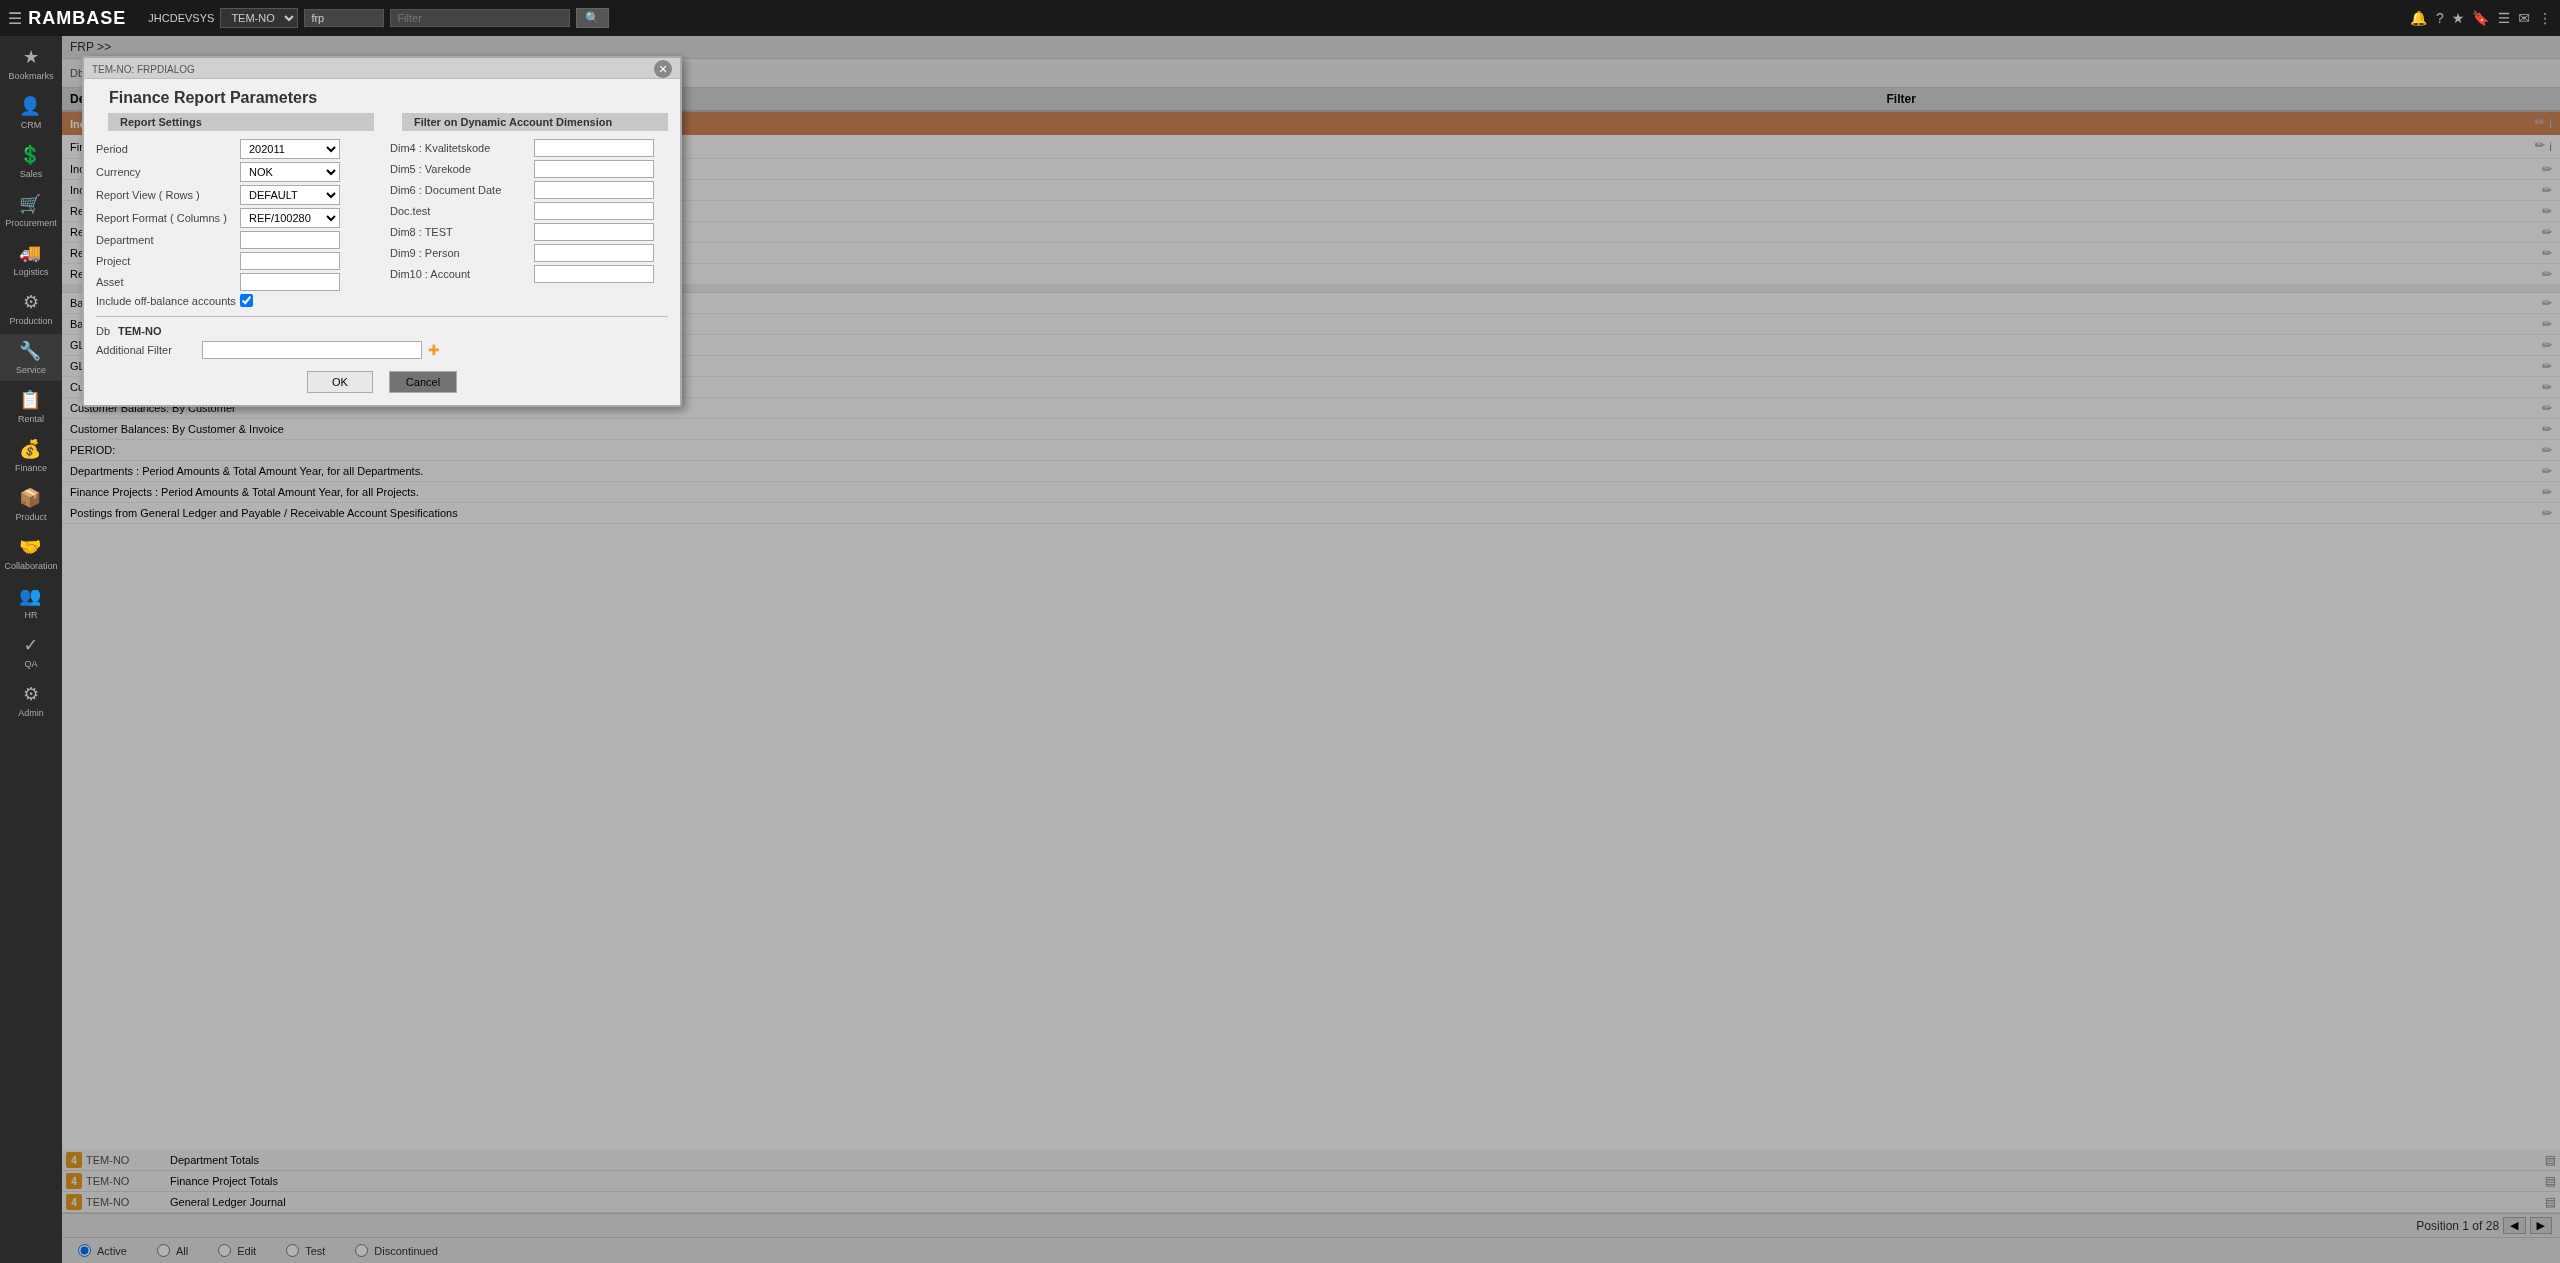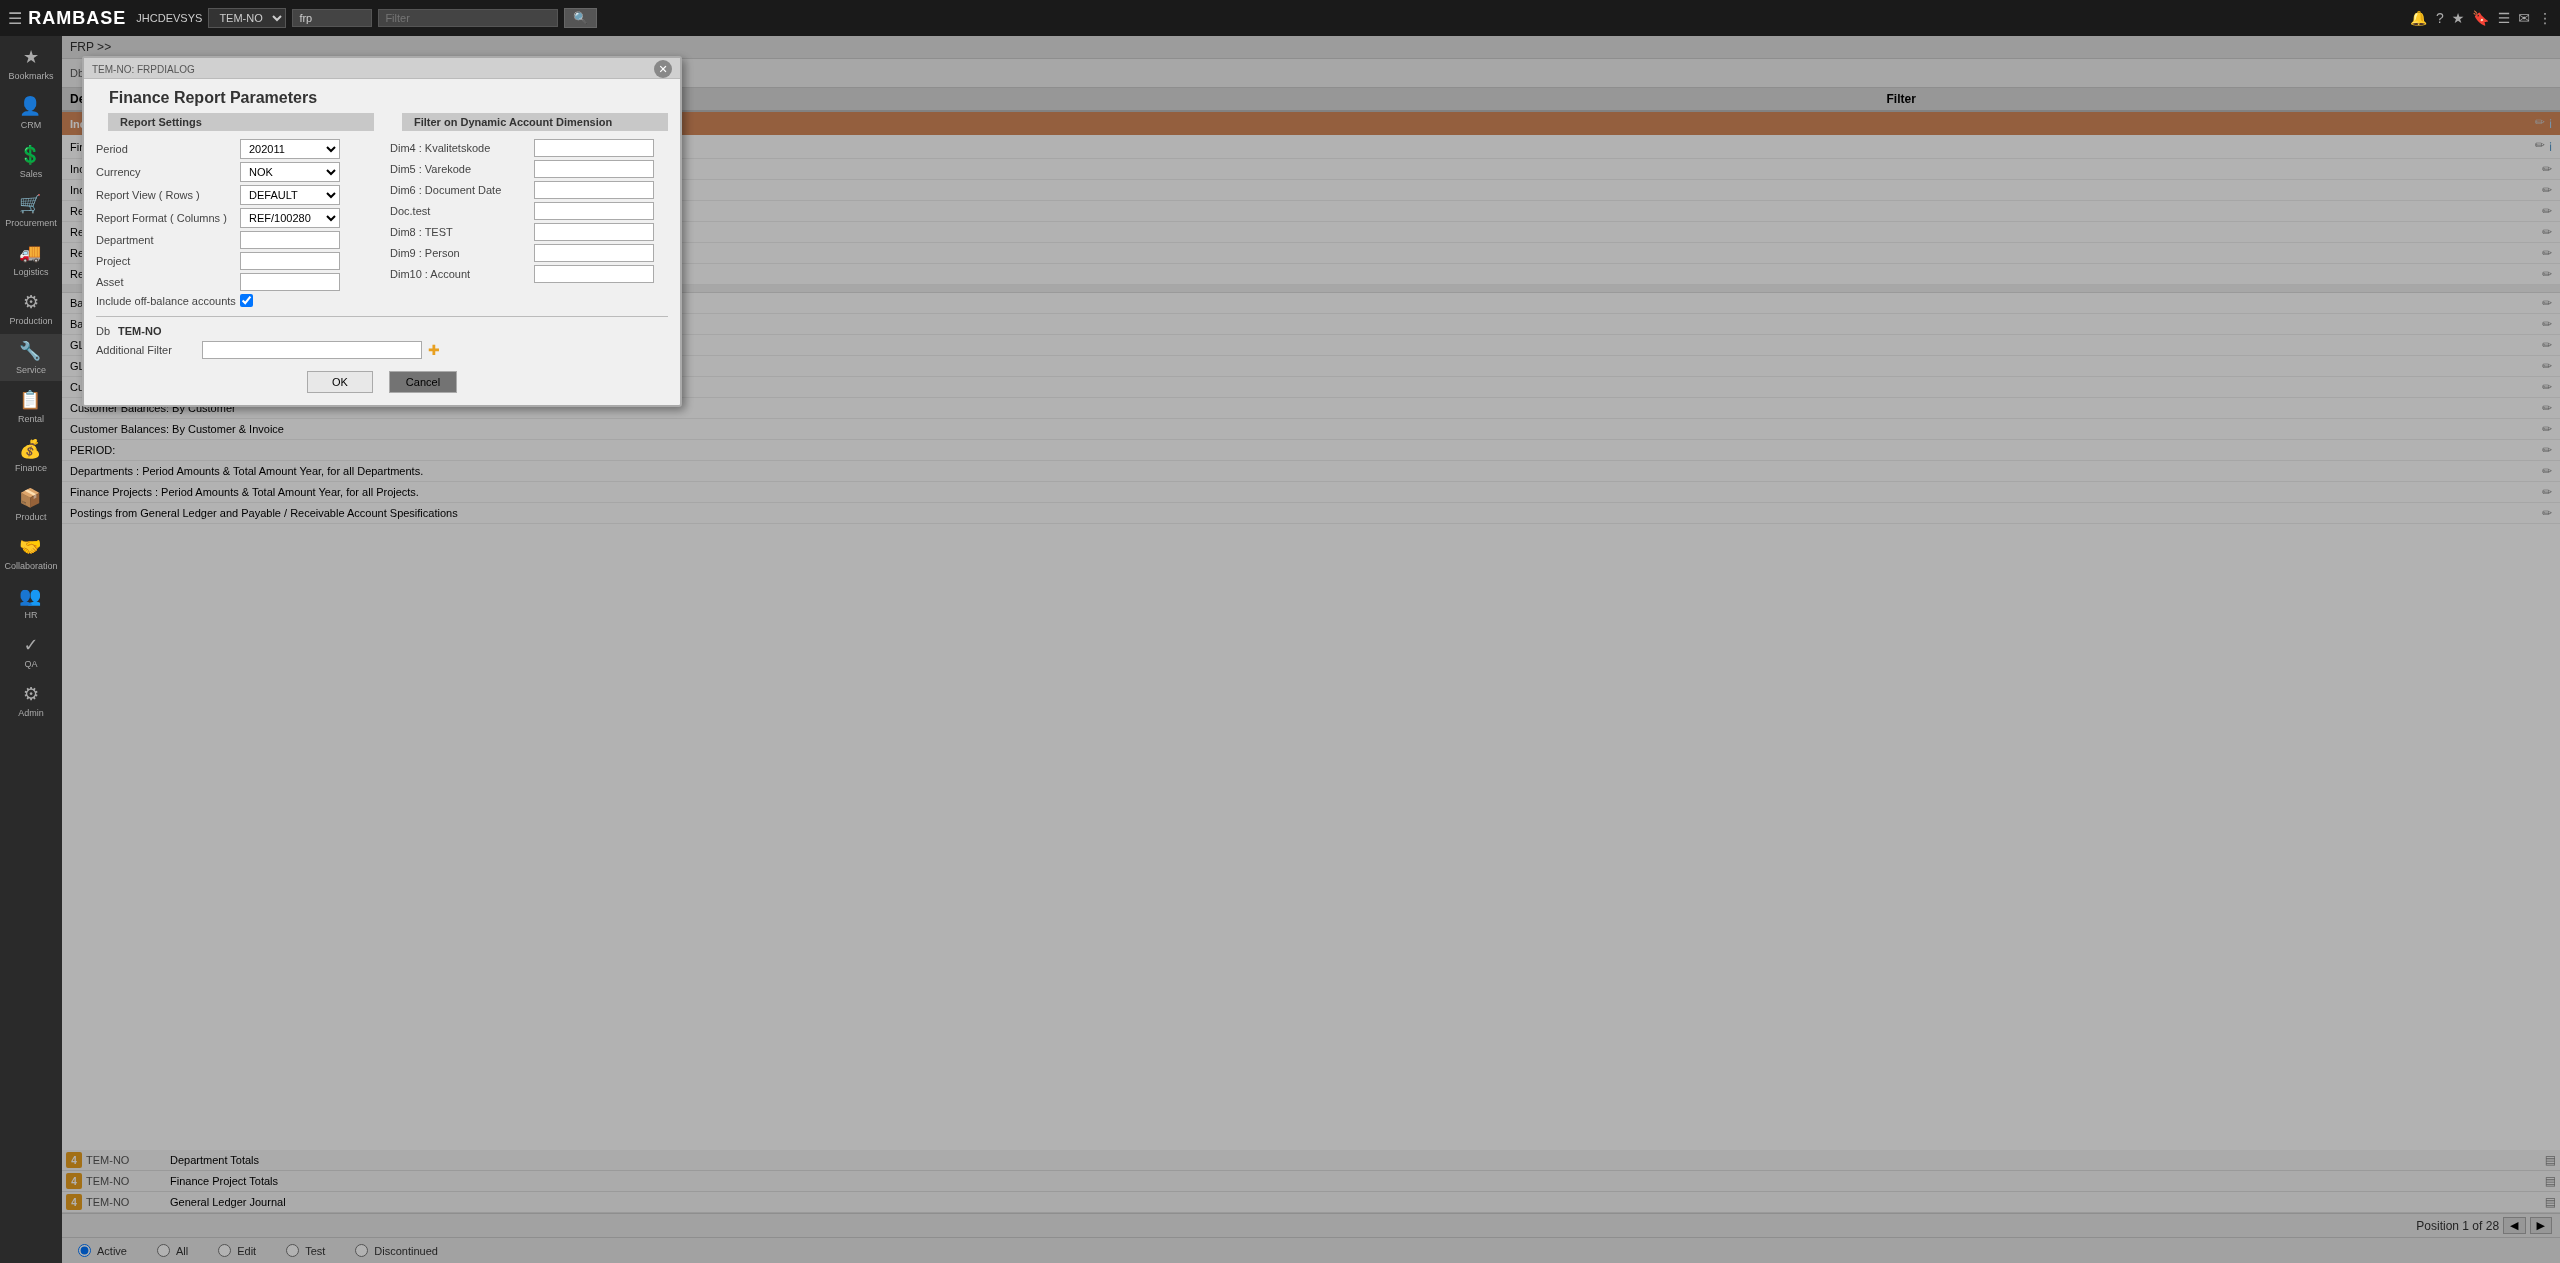--- a/index.html
+++ b/index.html
@@ -9,21 +9,21 @@
     .topbar {
       display: flex;
       align-items: center;
       background: #1a1a1a;
       height: 36px;
       padding: 0 8px;
       gap: 6px;
     }
     .hamburger-icon { color: #aaa; font-size: 16px; cursor: pointer; }
     .logo-text { color: white; font-size: 18px; font-weight: bold; letter-spacing: 1px; }
-    .topbar-company { color: #ccc; font-size: 11px; margin-left: 4px; }
+    .topbar-company { color: #ccc; font-size: 11px; margin-left: 16px; }
     .topbar-dropdown {
       background: #333;
       color: #ccc;
       border: 1px solid #555;
       padding: 2px 6px;
       font-size: 11px;
       cursor: pointer;
     }
     .topbar-input {
       background: #444;

